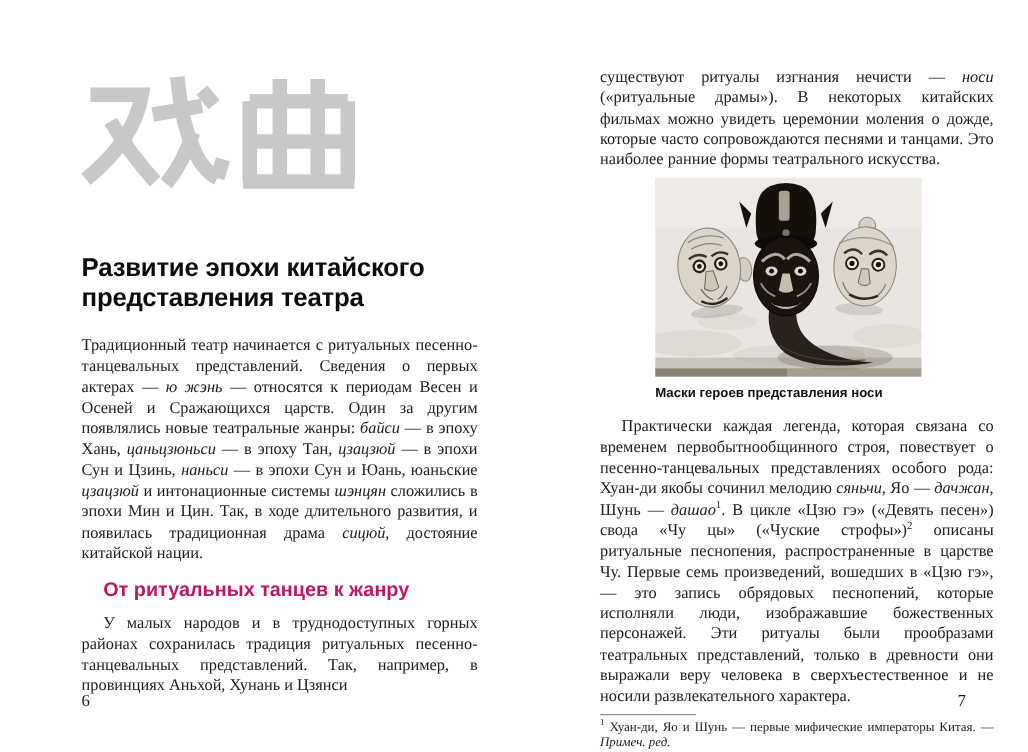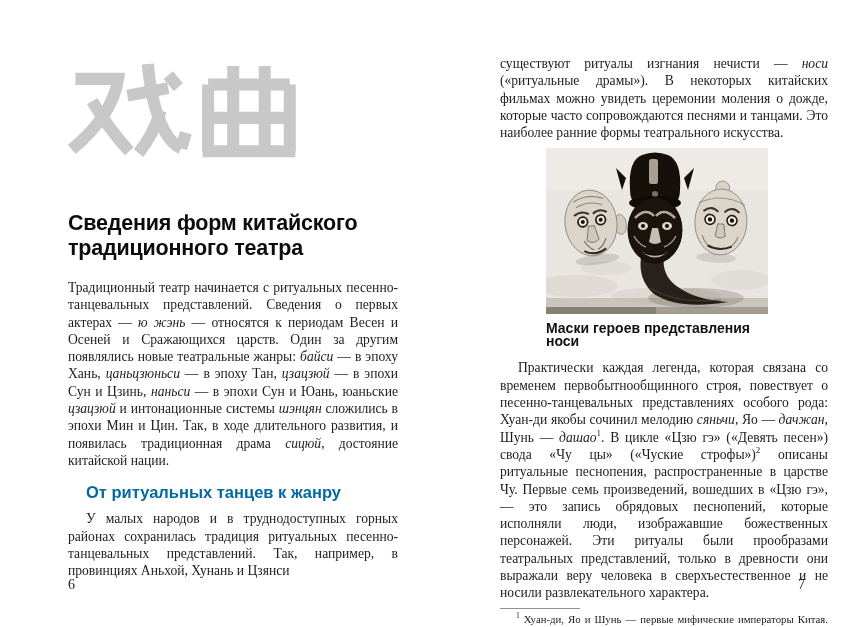--- a/index.html
+++ b/index.html
@@ -17,33 +17,33 @@
     margin:50px 0 0 0;}
   h1.book-title div{white-space:nowrap;}
 
   p.body{font-size:13.6px;line-height:17.3px;text-align:justify;margin:0;
     hyphens:auto;-webkit-hyphens:auto;}
   .it{font-style:italic;}
   sup{font-size:9px;line-height:0;vertical-align:super;}
 
   p.lp-para1{margin-top:18px;}
   h2.section-title{font-family:"Liberation Sans",sans-serif;font-weight:700;
-    font-size:16.5px;line-height:21px;color:#0369a1;margin:13px 0 0 0;padding-left:18px;}
+    font-size:16.5px;line-height:21px;color:#be185d;margin:13px 0 0 0;padding-left:18px;}
   h2.section-title div{white-space:nowrap;}
   p.lp-para2{margin-top:7px;text-indent:18px;font-family:Liberation Serif, serif;}
 
   p.rp-para1{margin-top:55px;}
   figure.masks{margin:7px 0 0 46px;padding:0;width:222px;}
   figure.masks svg{display:block;width:222px;height:166px;}
   figcaption.caption{font-family:"Liberation Sans",sans-serif;font-weight:700;
-    font-size:14px;line-height:13px;color:#111;margin:8px 0 0 0;}
+    font-size:11px;line-height:13px;color:#111;margin:8px 0 0 0;}
   p.rp-para2{margin-top:11px;text-indent:18px;}
 
   .fn-rule{width:80px;height:0;border-top:1px solid #8f8f8f;margin-top:6px;}
-  p.footnote{font-size:10.8px;line-height:13.2px;text-align:justify;margin:4px 0 0 16px;}
+  p.footnote{font-size:10.8px;line-height:13.2px;text-align:justify;margin:4px 0 0 0;}
   p.footnote sup{font-size:7.5px;}
 
   .pagenum{position:absolute;bottom:34px;font-size:14px;color:#1c1c1c;}
   .pagenum-left{left:68px;}
   .pagenum-right{right:52px;}
 </style>
 </head>
 <body>
 
 <div class="spread">
@@ -68,22 +68,22 @@
           <path d="M151,28 L151,100"></path>
           <path d="M239,28 L239,100"></path>
           <path d="M151,28 L239,28"></path>
           <path d="M151,64 L239,64"></path>
           <path d="M145,100 L245,100"></path>
         </g>
       </svg>
     </div>
 
     <h1 class="book-title">
-      <div>Сведения форм китайского</div>
-      <div>традиционного театра</div>
+      <div>Развитие эпохи китайского</div>
+      <div>представления театра</div>
     </h1>
 
     <p class="body lp-para1"><span>Традиционный театр начинается с ритуальных песенно-танцевальных представлений. Сведения о первых актерах — </span><span class="it">ю жэнь</span><span> — относятся к периодам Весен и Осеней и Сражающихся царств. Один за другим появлялись новые театральные жанры: </span><span class="it">байси</span><span> — в эпоху Хань, </span><span class="it">цаньцзюньси</span><span> — в эпоху Тан, </span><span class="it">цзацзюй</span><span> — в эпохи Сун и Цзинь, </span><span class="it">наньси</span><span> — в эпохи Сун и Юань, юаньские </span><span class="it">цзацзюй</span><span> и интонационные системы </span><span class="it">шэнцян</span><span> сложились в эпохи Мин и Цин. Так, в ходе длительного развития, и появилась традиционная драма </span><span class="it">сицюй</span><span>, достояние китайской нации.</span></p>
 
     <h2 class="section-title">
       <div>От ритуальных танцев к жанру</div>
     </h2>
 
     <p class="body lp-para2"><span>У малых народов и в труднодоступных горных районах сохранилась традиция ритуальных песенно-танцевальных представлений. Так, например, в провинциях Аньхой, Хунань и Цзянси</span></p>
   </div>

